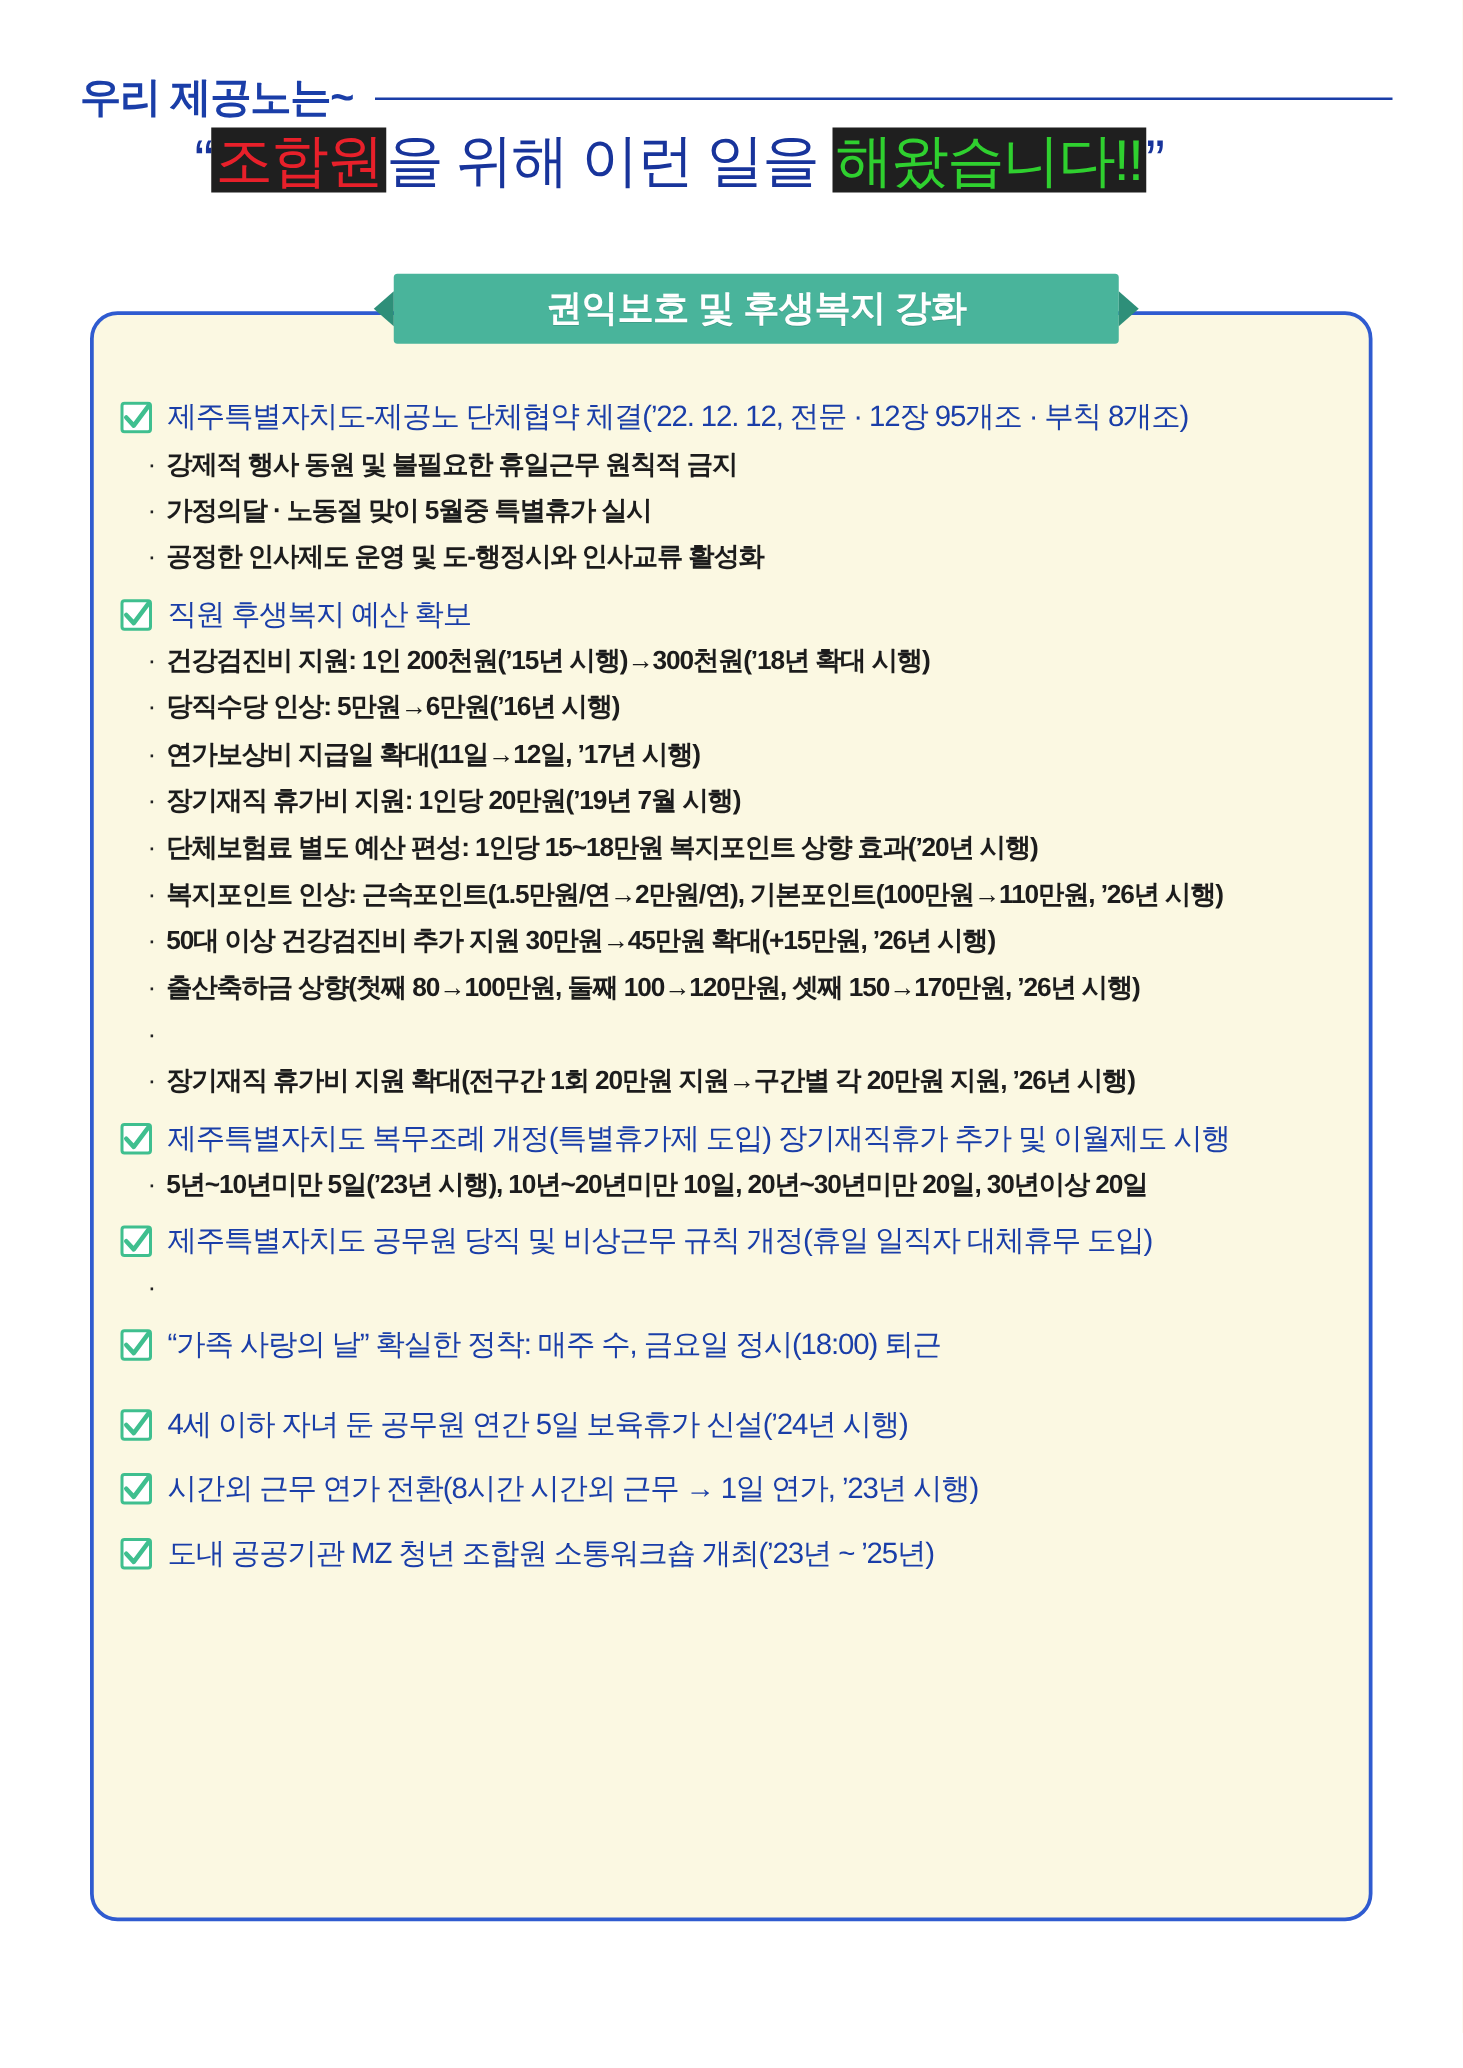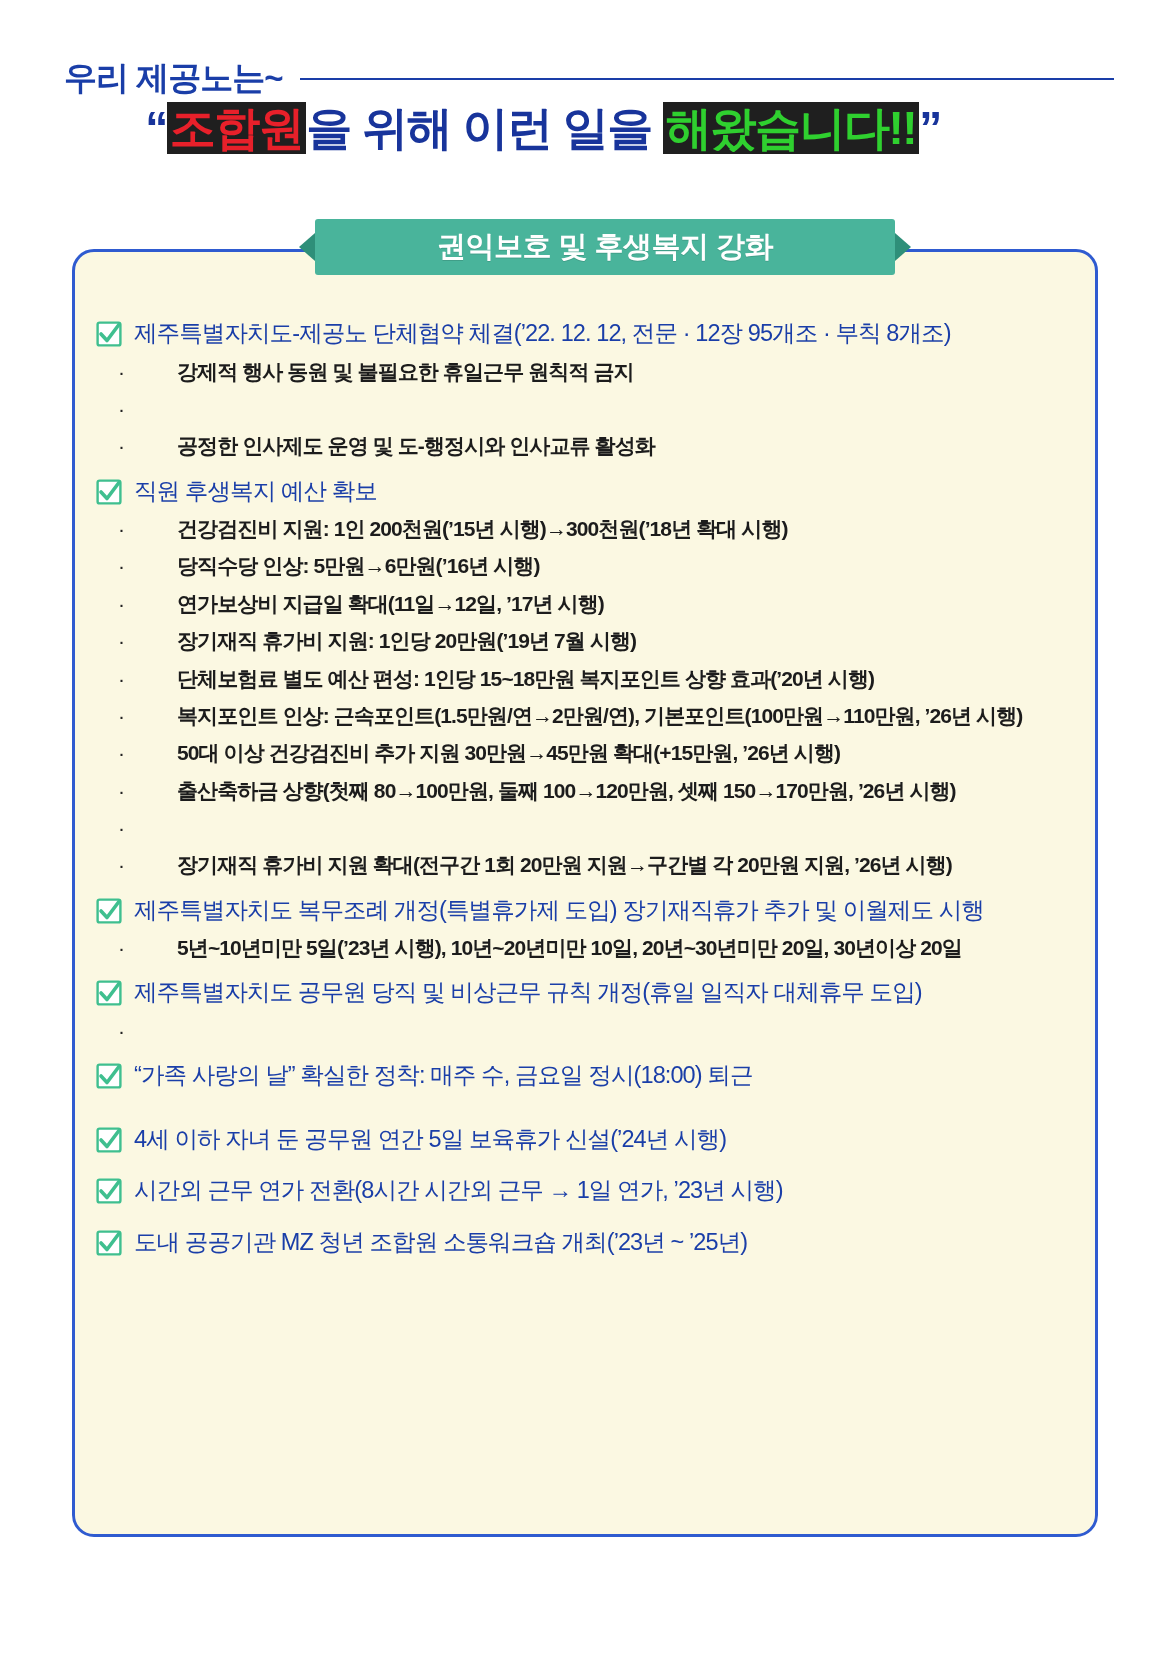--- a/index.html
+++ b/index.html
@@ -56,21 +56,21 @@
     margin-top: 4px;
   }
 
   .headline {
     position: absolute;
     left: 0;
     top: 56px;
     width: 1086px;
     text-align: center;
     font-size: 46px;
-    font-weight: 700;
+    font-weight: 400;
     letter-spacing: -1.5px;
     color: #18349b;
     white-space: nowrap;
     line-height: 1.25;
   }
   .headline .quote { color: #18349b; }
   .headline .red {
     color: #e8202a;
     background: #1f1f1f;
     padding: 0 3px;
@@ -178,21 +178,20 @@
     line-height: 1.35;
     margin-right: 8px;
   }
   .sub-text {
     font-size: 21px;
     font-weight: 700;
     color: #1c1c1c;
     letter-spacing: -0.9px;
     line-height: 1.35;
     white-space: nowrap;
-    margin-left: 44px;
   }
 
   .gap-sm { height: 6px; }
   .gap-md { height: 12px; }
 </style>
 </head>
 <body>
 
 <div class="page">
 
@@ -219,20 +218,21 @@
           </svg>
         </span>
         <div class="head-text">제주특별자치도-제공노 단체협약 체결(’22. 12. 12, 전문 · 12장 95개조 · 부칙 8개조)</div>
       </div>
       <div class="sub">
         <span class="dot">·</span>
         <span class="sub-text">강제적 행사 동원 및 불필요한 휴일근무 원칙적 금지</span>
       </div>
       <div class="sub">
         <span class="dot">·</span>
+        <span class="sub-text">가정의달 · 노동절 맞이 5월중 특별휴가 실시</span>
       </div>
       <div class="sub">
         <span class="dot">·</span>
         <span class="sub-text">공정한 인사제도 운영 및 도-행정시와 인사교류 활성화</span>
       </div>
       <div class="gap-sm"></div>
       <div class="item">
         <span class="check">
           <svg width="26" height="26" viewBox="0 0 26 26">
             <rect x="1.6" y="1.6" width="22.8" height="22.8" rx="2" ry="2" fill="#ffffff" stroke="#3fbf8f" stroke-width="2.4"></rect>

